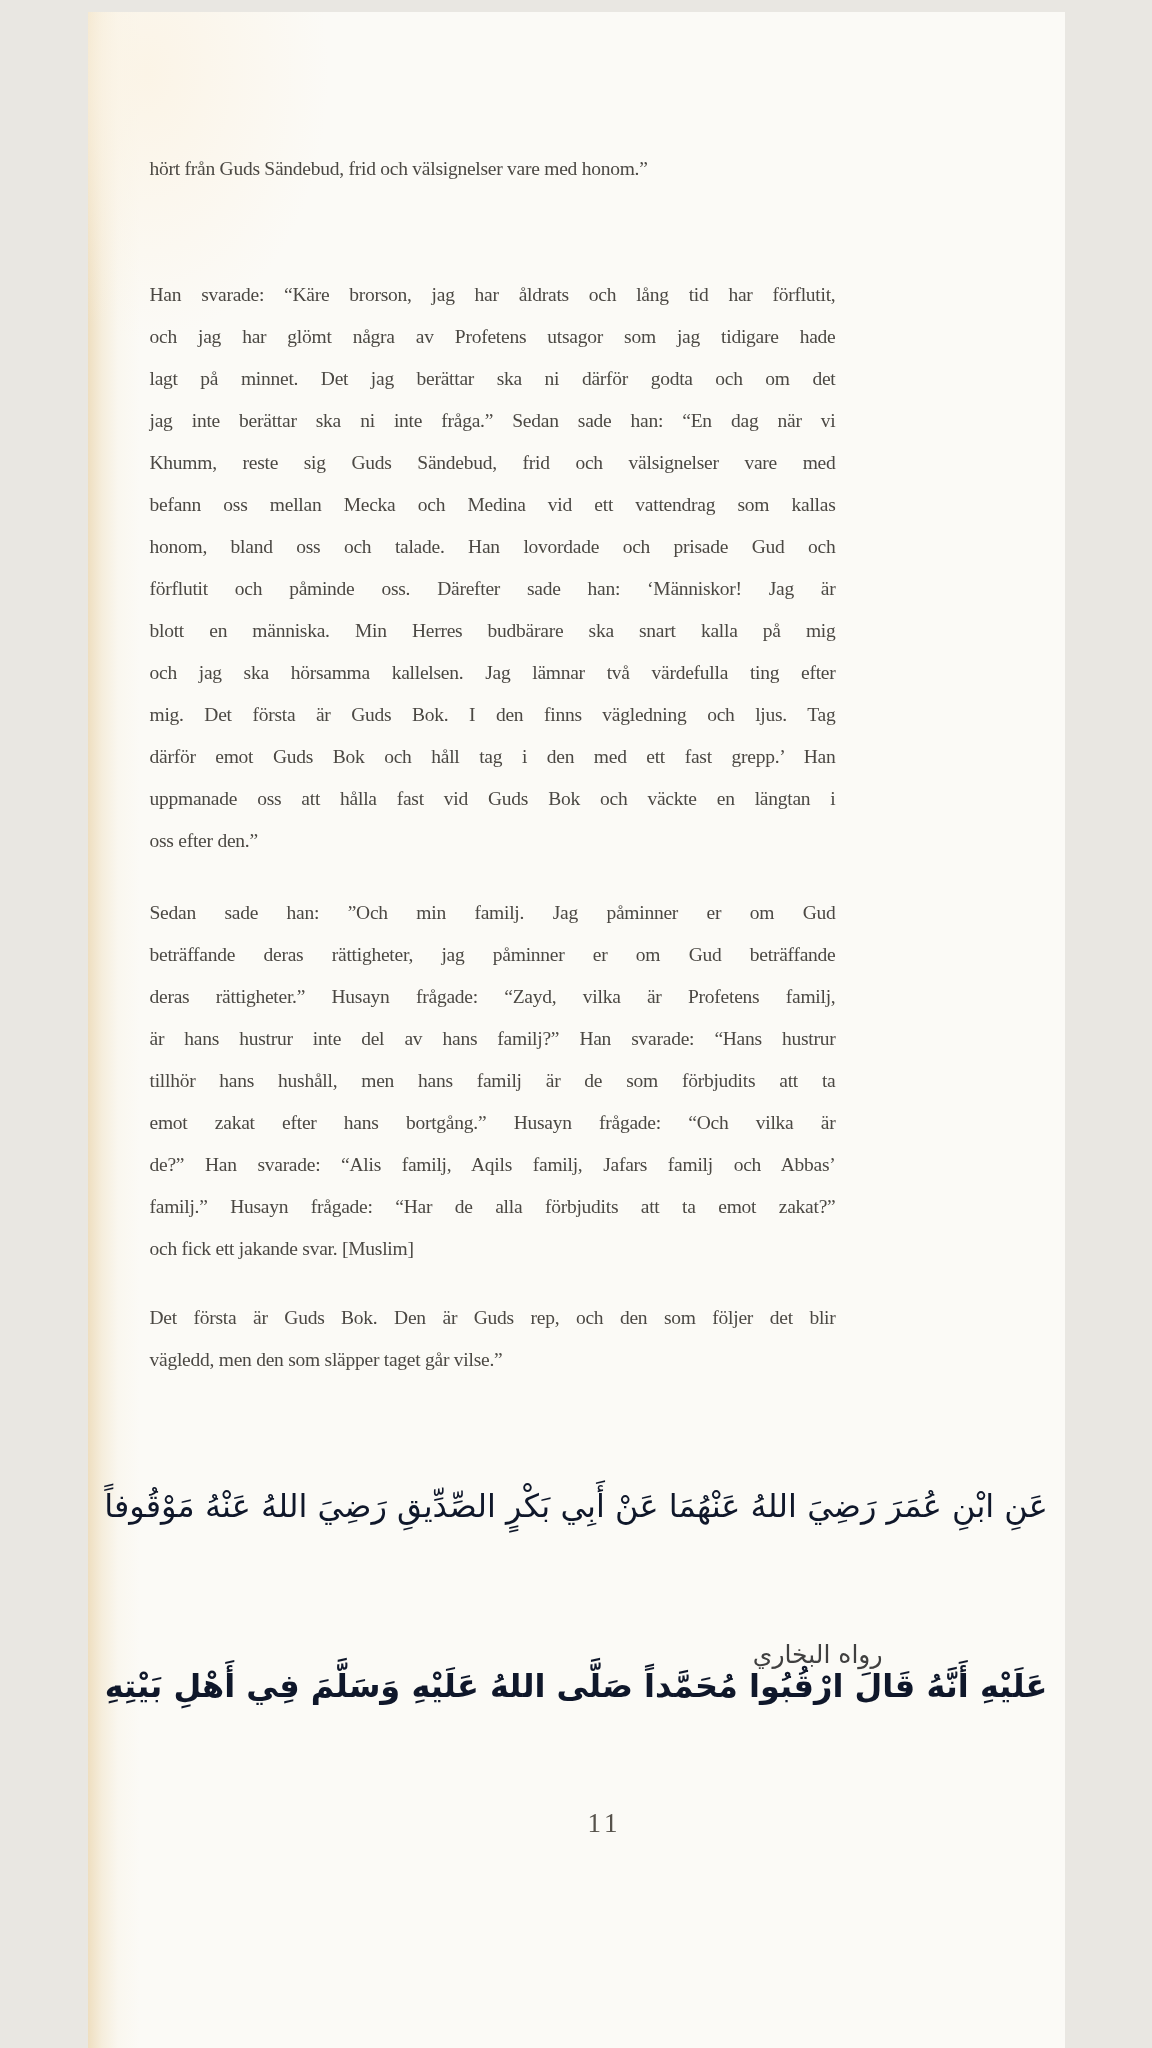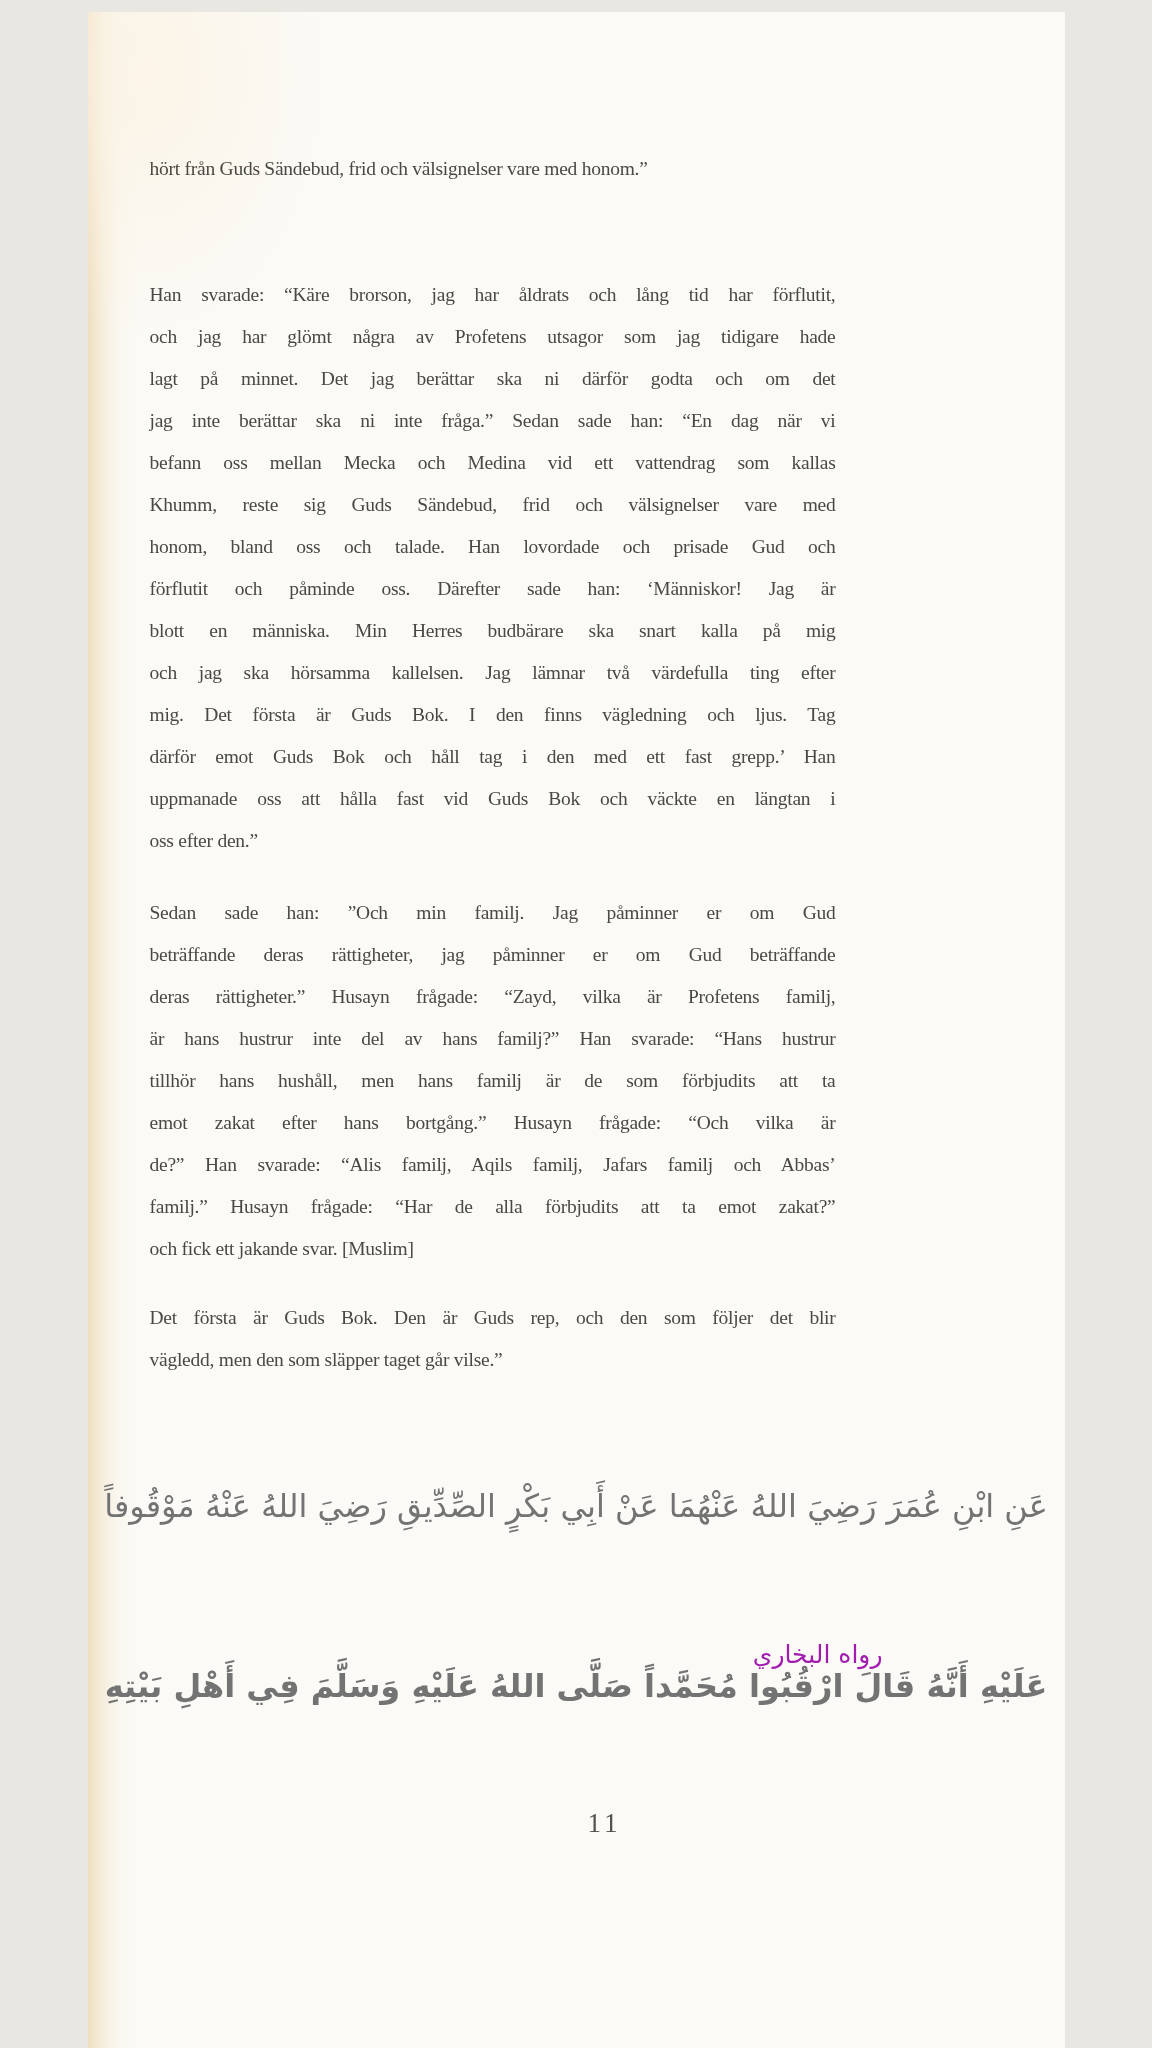--- a/index.html
+++ b/index.html
@@ -42,32 +42,32 @@
   #p2 { top:262px; }
   #p3 { top:880px; }
   #p4 { top:1285px; }
   .arabic-line {
     position:absolute; left:0; width:100%;
     text-align:center;
     direction:rtl;
     font-family:"DejaVu Sans", sans-serif;
     font-size:32px;
     line-height:72px;
-    color:#737373;
+    color:#0f172a;
     white-space:nowrap;
   }
   #arabic1 { top:1458px; }
   #arabic2 { top:1638px;font-weight:bold; }
   .arabic-attr {
     position:absolute; right:182px; top:1618px;
     direction:rtl;
     font-family:"DejaVu Sans", sans-serif;
     font-size:25px;
     line-height:50px;
-    color:#a21caf;
+    color:#404040;
   }
   .page-number {
     position:absolute; left:500px; top:1796px;
     font-size:27px;
     letter-spacing:4px;
     color:#56524b;
     font-family:"Liberation Serif", serif;
   }
 </style>
 </head>
@@ -79,22 +79,22 @@
 
   <div class="text-col" id="p1">
     <div class="text-line">hört från Guds Sändebud, frid och välsignelser vare med honom.”</div>
   </div>
 
   <div class="text-col" id="p2">
     <div class="text-line j">Han svarade: “Käre brorson, jag har åldrats och lång tid har förflutit,</div>
     <div class="text-line j">och jag har glömt några av Profetens utsagor som jag tidigare hade</div>
     <div class="text-line j">lagt på minnet. Det jag berättar ska ni därför godta och om det</div>
     <div class="text-line j">jag inte berättar ska ni inte fråga.” Sedan sade han: “En dag när vi</div>
+    <div class="text-line j">Khumm, reste sig Guds Sändebud, frid och välsignelser vare med</div>
     <div class="text-line j">befann oss mellan Mecka och Medina vid ett vattendrag som kallas</div>
-    <div class="text-line j">Khumm, reste sig Guds Sändebud, frid och välsignelser vare med</div>
     <div class="text-line j">honom, bland oss och talade. Han lovordade och prisade Gud och</div>
     <div class="text-line j">förflutit och påminde oss. Därefter sade han: ‘Människor! Jag är</div>
     <div class="text-line j">blott en människa. Min Herres budbärare ska snart kalla på mig</div>
     <div class="text-line j">och jag ska hörsamma kallelsen. Jag lämnar två värdefulla ting efter</div>
     <div class="text-line j">mig. Det första är Guds Bok. I den finns vägledning och ljus. Tag</div>
     <div class="text-line j">därför emot Guds Bok och håll tag i den med ett fast grepp.’ Han</div>
     <div class="text-line j">uppmanade oss att hålla fast vid Guds Bok och väckte en längtan i</div>
     <div class="text-line">oss efter den.”</div>
   </div>
 

